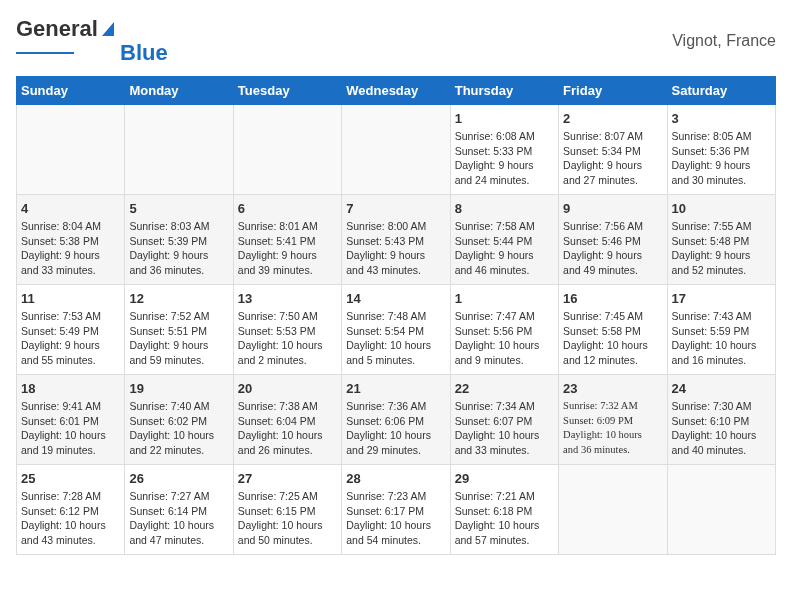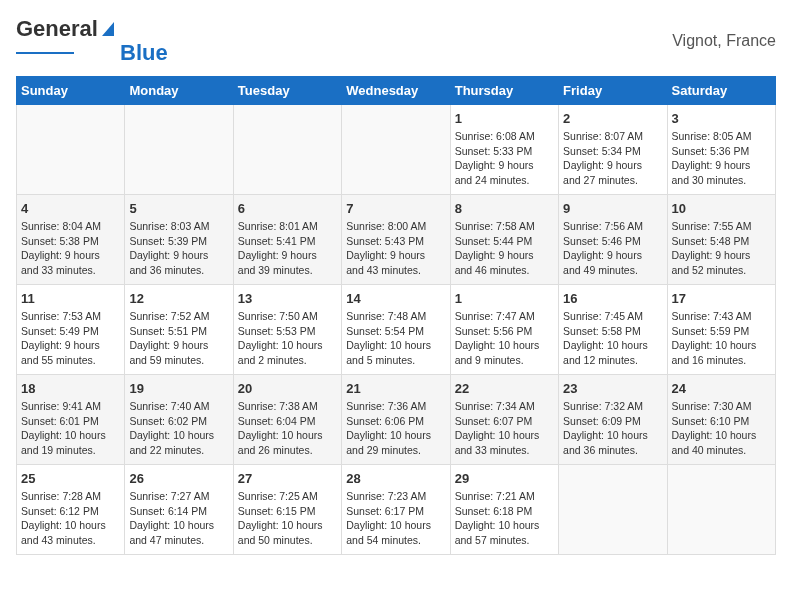--- a/index.html
+++ b/index.html
@@ -276,21 +276,21 @@
         </td>
         <td>
           <span class="day-num">22</span>
           <div class="day-info" style="white-space: pre-line;">Sunrise: 7:34 AM
 Sunset: 6:07 PM
 Daylight: 10 hours
 and 33 minutes.</div>
         </td>
         <td>
           <span class="day-num">23</span>
-          <div class="day-info" style="white-space: pre-line;">Sunrise: 7:32 AM
+          <div class="day-info" style="white-space: pre-line; font-family: Liberation Serif, serif;">Sunrise: 7:32 AM
 Sunset: 6:09 PM
 Daylight: 10 hours
 and 36 minutes.</div>
         </td>
         <td>
           <span class="day-num">24</span>
           <div class="day-info" style="white-space: pre-line;">Sunrise: 7:30 AM
 Sunset: 6:10 PM
 Daylight: 10 hours
 and 40 minutes.</div>

